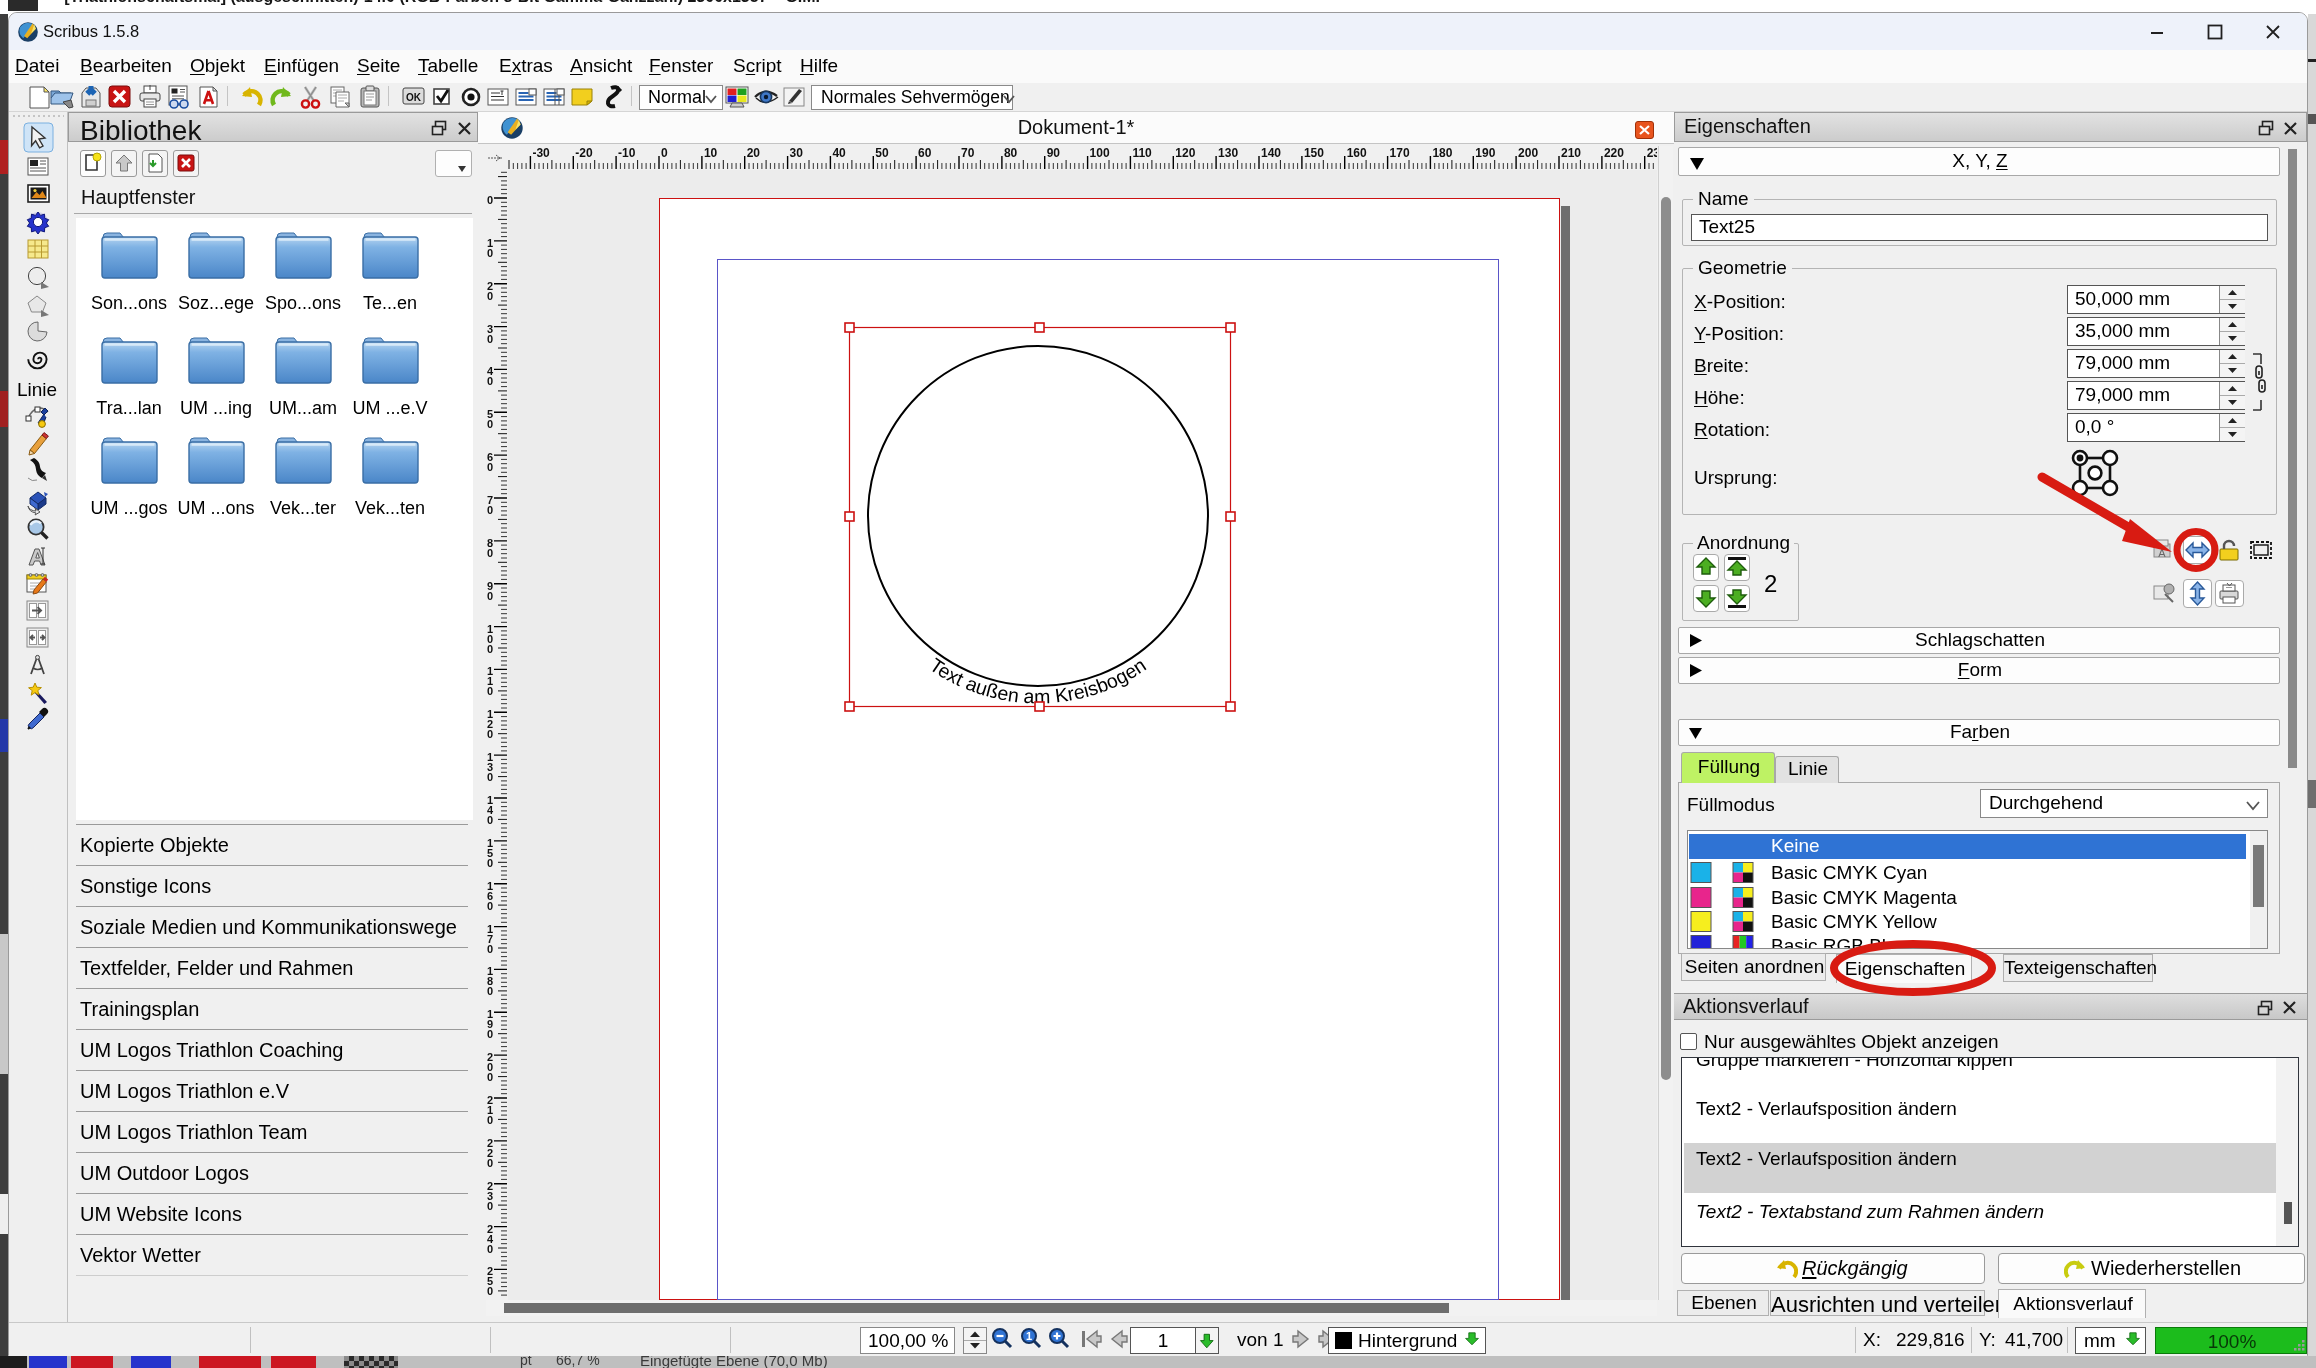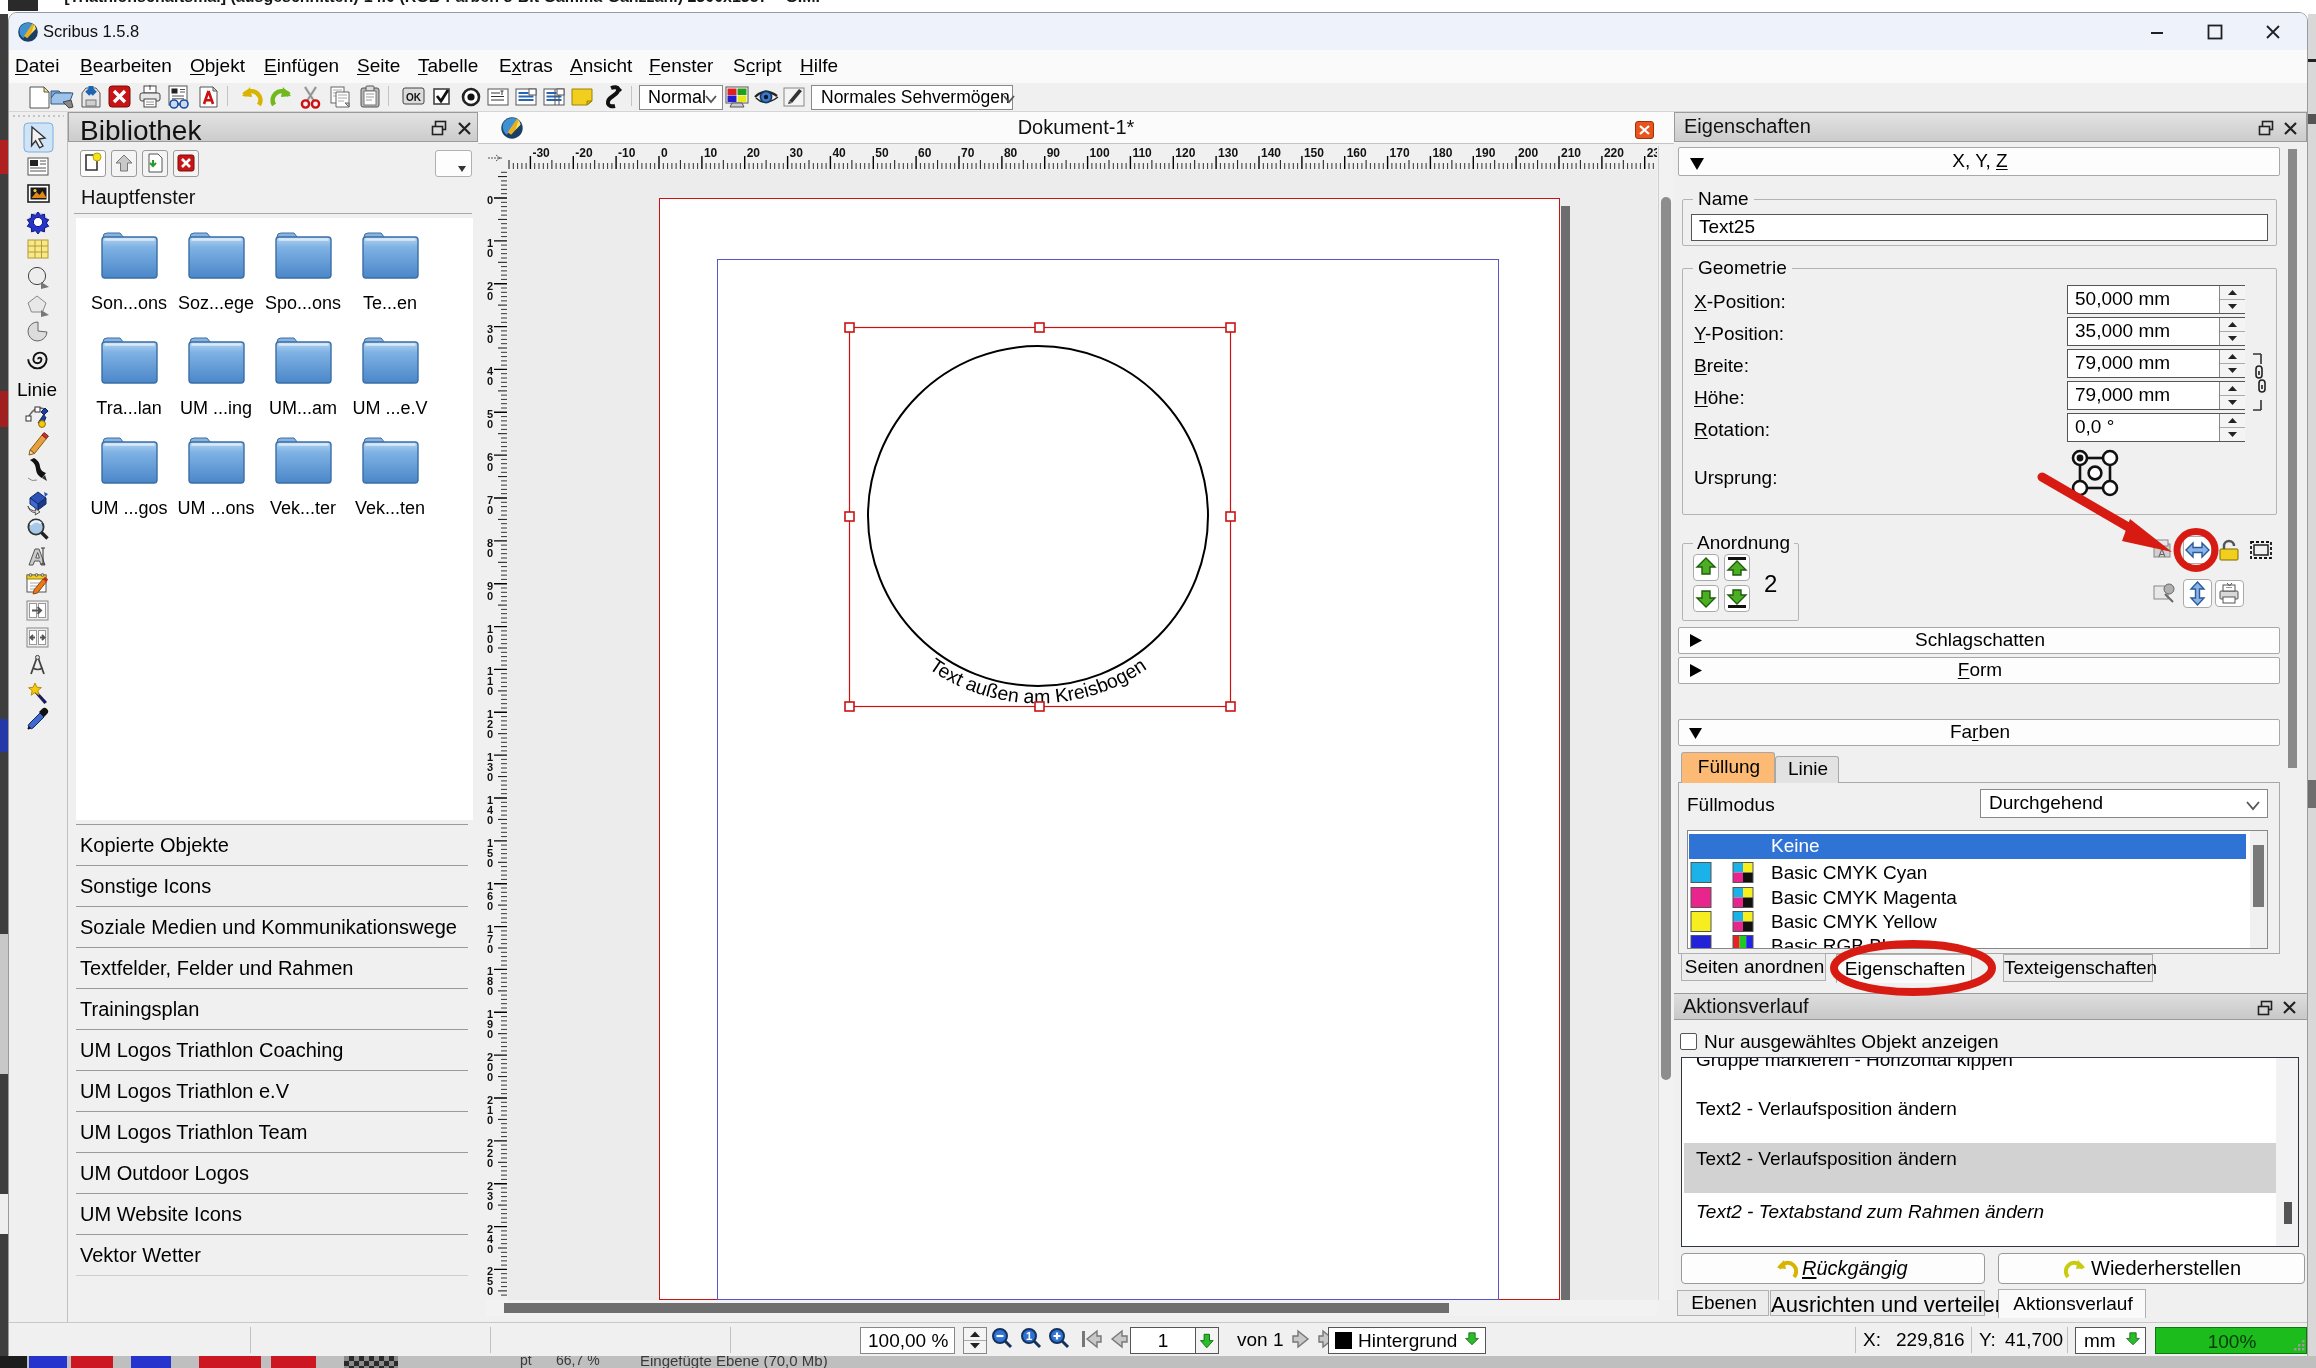--- a/index.html
+++ b/index.html
@@ -900,21 +900,21 @@
       <div class="abs txt" style="left:0;top:1px;width:602px;text-align:center;font-size:19px;color:#000;"><u style="text-decoration:underline">F</u>orm</div>
     </div>
   <div class="abs" style="left:4px;top:607px;width:602px;height:27px;background:#fdfdfd;border:1px solid #a8a8a8;border-radius:2px;">
       <svg class="abs" style="left:4px;top:0px;" width="26" height="26">
         <path d="M6 8 L19 8 L12.5 19 Z" fill="#000"></path>
       </svg>
       <div class="abs txt" style="left:0;top:1px;width:602px;text-align:center;font-size:19px;color:#000;">Fa<u>r</u>ben</div>
     </div>
 
   <div class="abs" style="left:4px;top:670px;width:602px;height:172px;background:#f0f0f0;border:1px solid #a8a8a8;"></div>
-  <div class="abs" style="left:7px;top:640px;width:94px;height:31px;background:#fdba74;border:1px solid #a8a8a8;border-bottom:none;border-radius:3px 3px 0 0;">
+  <div class="abs" style="left:7px;top:640px;width:94px;height:31px;background:#bef264;border:1px solid #a8a8a8;border-bottom:none;border-radius:3px 3px 0 0;">
     <div class="abs txt" style="left:0;top:3px;width:94px;text-align:center;font-size:19px;color:#000;">Füllung</div>
   </div>
   <div class="abs" style="left:101px;top:644px;width:64px;height:27px;background:#e2e2e2;border:1px solid #a8a8a8;border-bottom:none;border-radius:3px 3px 0 0;">
     <div class="abs txt" style="left:0;top:1px;width:64px;text-align:center;font-size:19px;color:#000;">Linie</div>
   </div>
   <div class="abs txt" style="left:13px;top:682px;font-size:19px;color:#000;">Füllmodus</div>
   <div class="abs" style="left:306px;top:677px;width:288px;height:29px;background:#fff;border:1px solid #888;padding-left:29px;">
     <div class="abs txt" style="left:8px;top:2px;font-size:19px;color:#000;">Durchgehend</div>
     <svg class="abs" style="left:264px;top:10px;" width="16" height="12">
         <path d="M2 2 L8 9 L14 2" fill="none" stroke="#555" stroke-width="1.8"></path>

